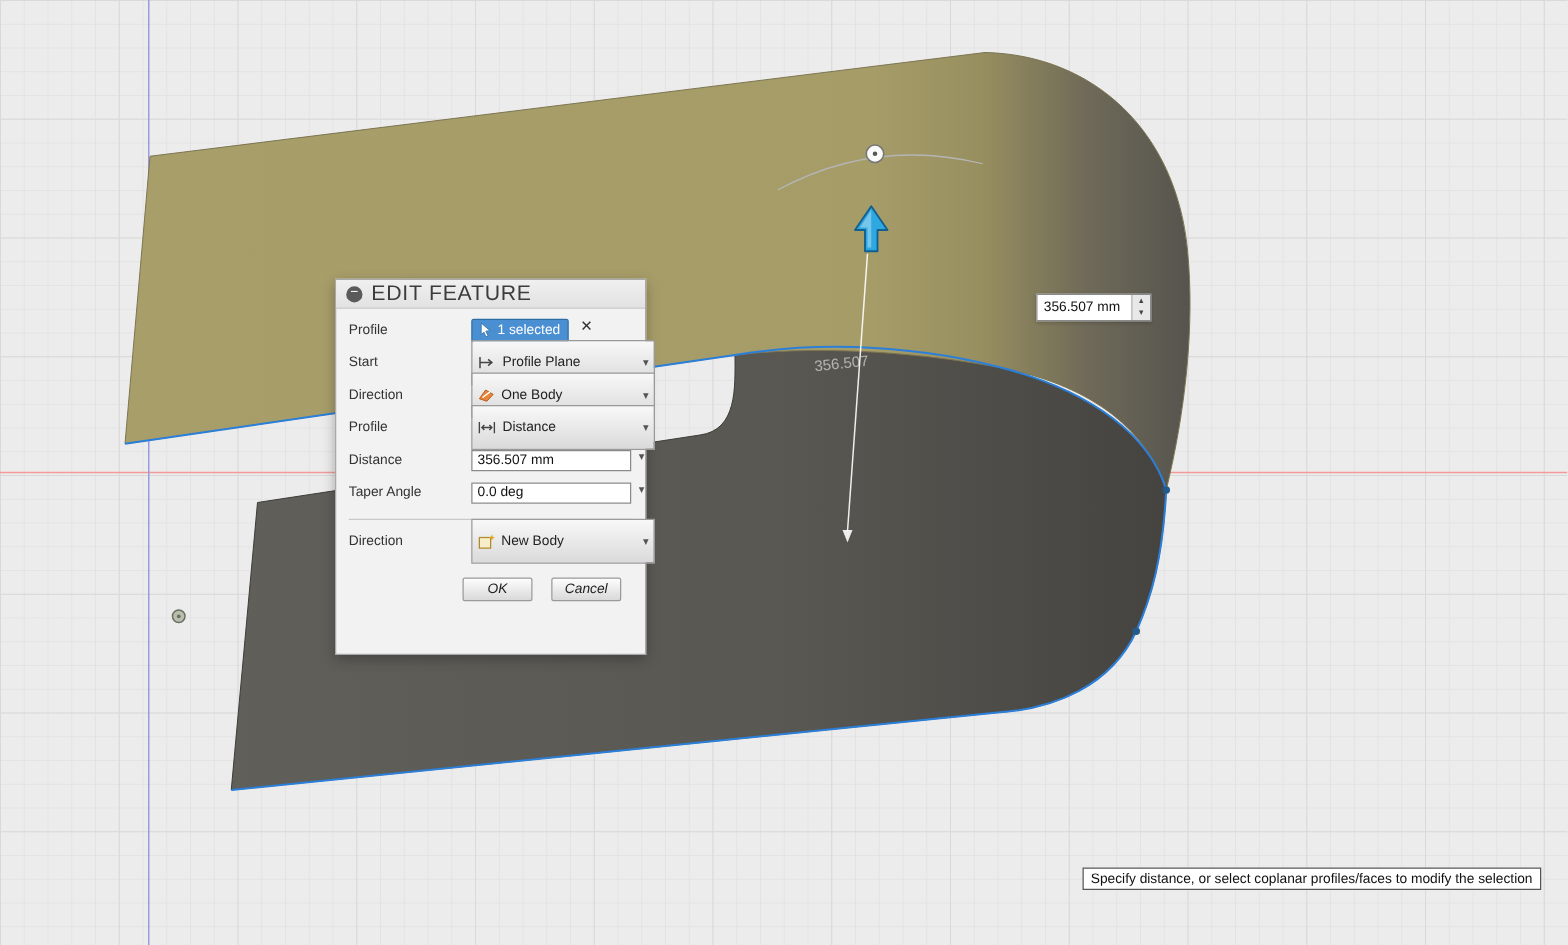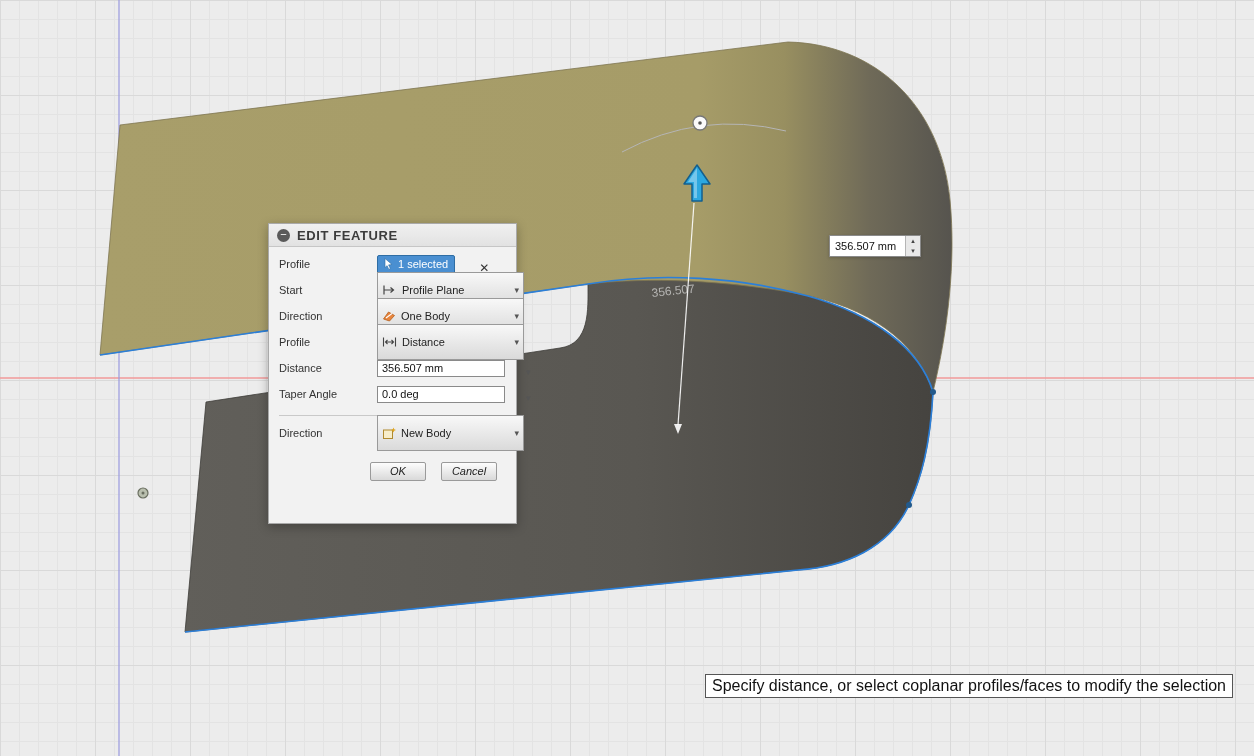--- a/index.html
+++ b/index.html
@@ -34,45 +34,45 @@
   .dist-overlay .spinner{
     width:14px;border-left:1px solid #b5b5b5;background:#e8e8e8;
     display:flex;flex-direction:column;cursor:pointer;
   }
   .dist-overlay .spinner span{
     flex:1;font-size:7px;line-height:9px;text-align:center;color:#444;user-select:none;
   }
 
   
   .status-tip{
-    position:absolute;right:21px;bottom:58px;
+    position:absolute;right:21px;bottom:44px;
     background:#ffffff;border:1px solid #555;
-    font-size:16px;color:#111;padding:2px 6px;white-space:nowrap;
+    font-size:11px;color:#111;padding:2px 6px;white-space:nowrap;
   }
 
   
   .dialog{
     position:absolute;left:268px;top:223px;width:249px;height:301px;
     background:#f2f2f2;border:1px solid #a9a9a9;
     box-shadow:0 3px 10px rgba(0,0,0,.28);
     font-size:11px;color:#333;box-sizing:border-box;
   }
   .dlg-title{
     height:22px;display:flex;align-items:center;gap:7px;padding:0 8px;
     background:linear-gradient(#f0f0f0,#e2e2e2);border-bottom:1px solid #c6c6c6;
   }
   .collapse-btn{
     width:13px;height:13px;border-radius:50%;background:#5a5a5a;color:#fff;
     font-size:11px;line-height:11px;text-align:center;cursor:pointer;flex:0 0 auto;
   }
-  .dlg-title .ttl{letter-spacing:.6px;color:#3c3c3c;font-size:13px;font-weight:bold;}
+  .dlg-title .ttl{letter-spacing:.6px;color:#3c3c3c;font-size:17px;}
   .dlg-body{padding:4px 10px 0 10px;}
   .row{display:flex;align-items:center;height:26px;}
   .row .lbl{width:98px;flex:0 0 auto;color:#333;}
-  .ctl{flex:1;display:flex;align-items:flex-end;gap:15px;}
+  .ctl{flex:1;display:flex;align-items:flex-start;}
 
   .sel-btn{
     background:#4a8fd1;border:1px solid #2e6da4;border-radius:2px;color:#fff;
     height:17px;display:flex;align-items:center;gap:5px;padding:0 6px;cursor:pointer;
   }
   .x-btn{margin-left:9px;color:#333;font-size:12px;cursor:pointer;line-height:1;}
 
   .checkbox{
     width:13px;height:13px;background:#fff;border:1px solid #777;
     display:flex;align-items:center;justify-content:center;cursor:pointer;

